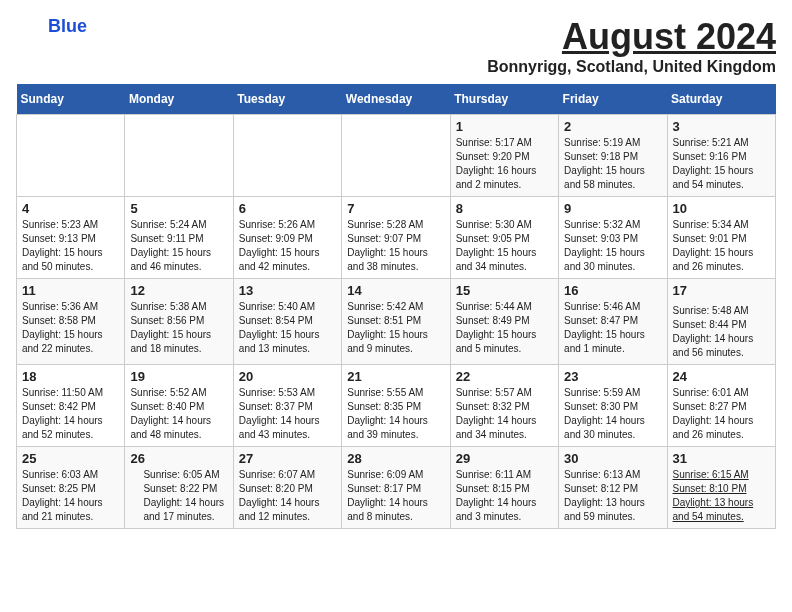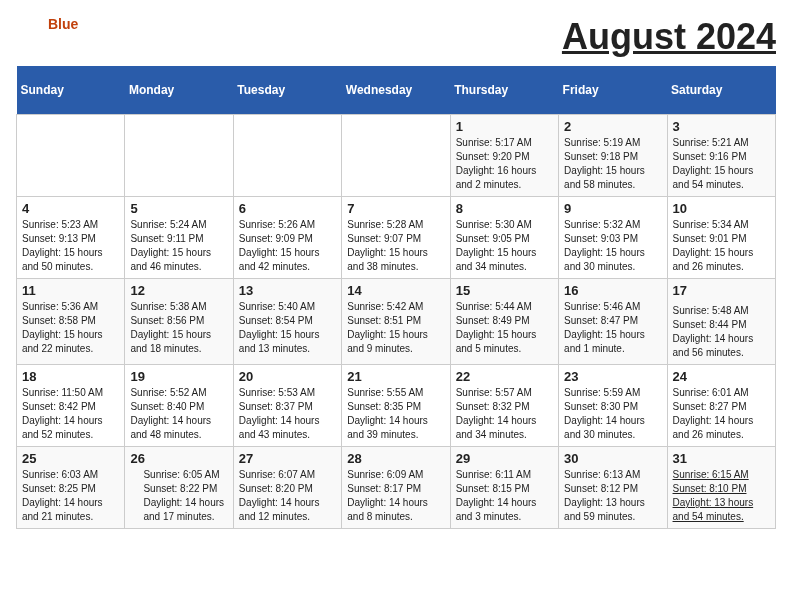--- a/index.html
+++ b/index.html
@@ -41,21 +41,21 @@
       font-weight: bold;
     }
     table {
       width: 100%;
       border-collapse: collapse;
       font-size: 11px;
     }
     thead th {
       background: #2a5caa;
       color: #fff;
-      padding: 17px 4px;
+      padding: 8px 4px;
       text-align: left;
       font-size: 12px;
       font-weight: bold;
     }
     tbody tr {
       border-bottom: 1px solid #ccc;
     }
     tbody td {
       border: 1px solid #ccc;
       vertical-align: top;
@@ -80,24 +80,25 @@
     }
     .empty-cell {
       background: #fff !important;
     }
   </style>
 </head>
 <body>
 
 <div class="header-area">
   <div class="logo">
-    <span style="font-size:14px;font-weight:bold;color:#c2410c;margin-left:32px;">Blue</span>
+    <span style="font-size:18px;font-weight:bold;color:#1d4ed8;margin-left:32px;">Blue</span>
   </div>
   <div class="title-area">
     <div class="calendar-title">August 2024</div>
+    <div class="calendar-subtitle">Bonnyrigg, Scotland, United Kingdom</div>
   </div>
 </div>
 
 <table>
   <thead>
     <tr>
     <th>Sunday</th>
         <th>Monday</th>
         <th>Tuesday</th>
         <th>Wednesday</th>

